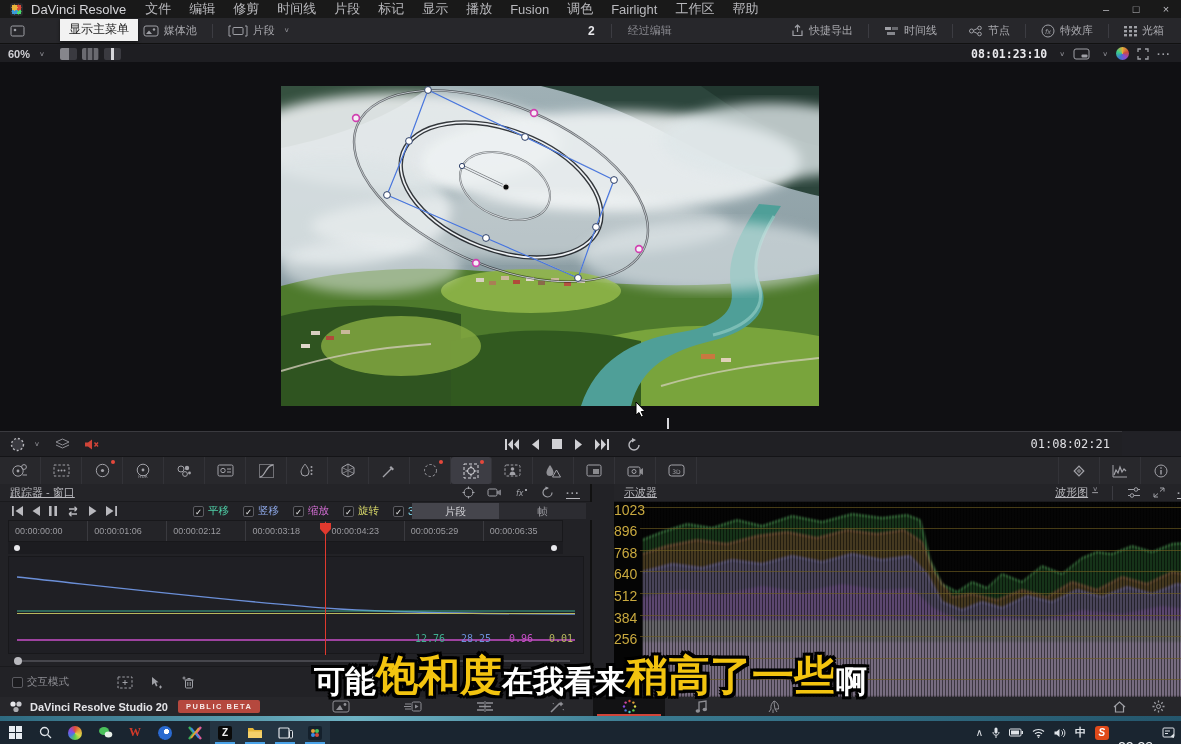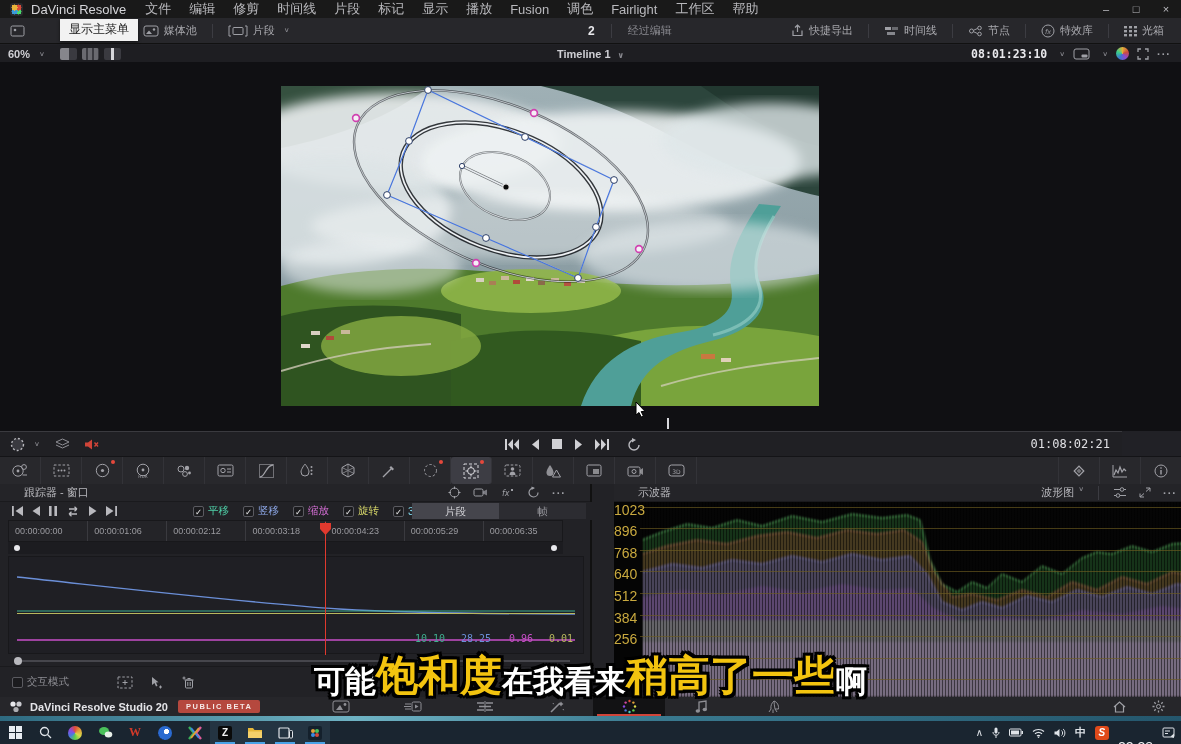--- a/index.html
+++ b/index.html
@@ -55,21 +55,21 @@
   #palette { top:456px; left:0; width:1181px; height:28px; background:#28282c; border-top:1px solid #141417; display:flex; align-items:stretch; }
   .pal-cell { width:41px; display:flex; align-items:center; justify-content:center; border-right:1px solid #333338; position:relative; color:#a2a2a8; }
   .pal-cell.sel { background:#3d3d44; border-radius:3px; }
   .red-dot { position:absolute; top:3px; right:7px; width:4px; height:4px; border-radius:50%; background:#e5483c; }
   #pal-right { margin-left:auto; display:flex; align-items:stretch; }
   #pal-right .pal-cell { border-right:none; border-left:1px solid #333338; }
 
   
   #panels { top:484px; left:0; width:1181px; height:213px; background:#222226; }
   #tracker-panel { position:absolute; left:0; top:0; width:592px; height:213px; border-right:2px solid #111; }
-  .panel-header { height:18px; background:#242428; display:flex; align-items:center; padding:0 24px; color:#b9b9be; font-size:11px; border-bottom:1px solid #1a1a1d; }
+  .panel-header { height:18px; background:#242428; display:flex; align-items:center; padding:0 10px; color:#b9b9be; font-size:11px; border-bottom:1px solid #1a1a1d;text-decoration:underline; }
   .ph-icons { margin-left:auto; display:flex; align-items:center; gap:12px; }
 
   #trk-controls { position:absolute; top:18px; left:0; width:592px; height:18px; display:flex; align-items:center; background:#222226; }
   .trk-play { display:flex; align-items:center; gap:9px; padding-left:12px; color:#b9b9be; }
   .cb { display:flex; align-items:center; gap:4px; font-size:10.5px; }
   .cb .box { width:11px; height:11px; background:#1b1b1e; border:1px solid #5a5a60; border-radius:2px; color:#e8e8e8; font-size:8.5px; line-height:10px; text-align:center; }
   #trk-tabs { position:absolute; left:412px; top:1px; display:flex; height:16px; }
   .tab { width:87px; text-align:center; font-size:10.5px; line-height:16px; background:#2c2c31; color:#98989e; }
   .tab.sel { background:#45454c; color:#d6d6da; }
 
@@ -259,24 +259,20 @@
   </div>
 
   <div id="viewer-header" class="abs">
     <div class="tb-item" style="padding-left:8px">
       <span style="color:#cfcfd4;font-weight:bold">60%</span>
       <span class="chev">∨</span>
     </div>
     <div class="vh-btn" style="margin-left:8px;background:linear-gradient(90deg,#86868c 0 55%,#3a3a40 55%)"></div>
     <div class="vh-btn" style="background:repeating-linear-gradient(90deg,#6a6a70 0 4px,#3a3a40 4px 6px)"></div>
     <div class="vh-btn" style="background:linear-gradient(90deg,#3a3a40 0 40%,#d8d8dc 40% 60%,#3a3a40 60%)"></div>
-    <div id="vh-center">
-      <span>Timeline 1</span>
-      <span class="chev">∨</span>
-    </div>
     <div id="vh-right">
       <span id="vh-timecode">08:01:23:10</span>
       <span class="chev">∨</span>
       <span class="ico">
           <svg width="17" height="12" viewBox="0 0 17 12">
             <rect x="1" y="1" width="15" height="10" rx="2" fill="none" stroke="#9fa0a6"></rect>
             <rect x="8.5" y="6.5" width="6" height="3" rx="1" fill="#9fa0a6"></rect>
           </svg>
         </span>
       <span class="chev">∨</span>
@@ -721,21 +717,21 @@
       <div id="trk-nav">‹ ◆ ›</div>
 
       <div id="trk-graph">
         <svg width="574" height="96" viewBox="0 0 574 96">
           <path d="M8,20 C120,32 240,46 330,52 C400,56 500,57 566,57" fill="none" stroke="#6b8fd8" stroke-width="1.3"></path>
           <path d="M8,54 L566,54" stroke="#3fae8f" stroke-width="1"></path>
           <path d="M8,56.5 L566,56.5" stroke="#b8b85e" stroke-width="1"></path>
           <path d="M8,83 L566,83" stroke="#c84fc8" stroke-width="1.3"></path>
         </svg>
         <div id="trk-values">
-          <span style="left:406px;color:#3fae8f">10.10</span>
+          <span style="left:406px;color:#3fae8f">12.76</span>
           <span style="left:452px;color:#6b8fd8">28.25</span>
           <span style="left:500px;color:#c84fc8">0.96</span>
           <span style="left:540px;color:#b8b85e">0.01</span>
         </div>
       </div>
 
       <svg id="playhead-flag" width="13" height="14" viewBox="0 0 13 14">
         <path d="M1,1 L12,1 L12,7 L6.5,13 L1,7 Z" fill="#e0392e"></path>
       </svg>
       <div id="playhead"></div>

